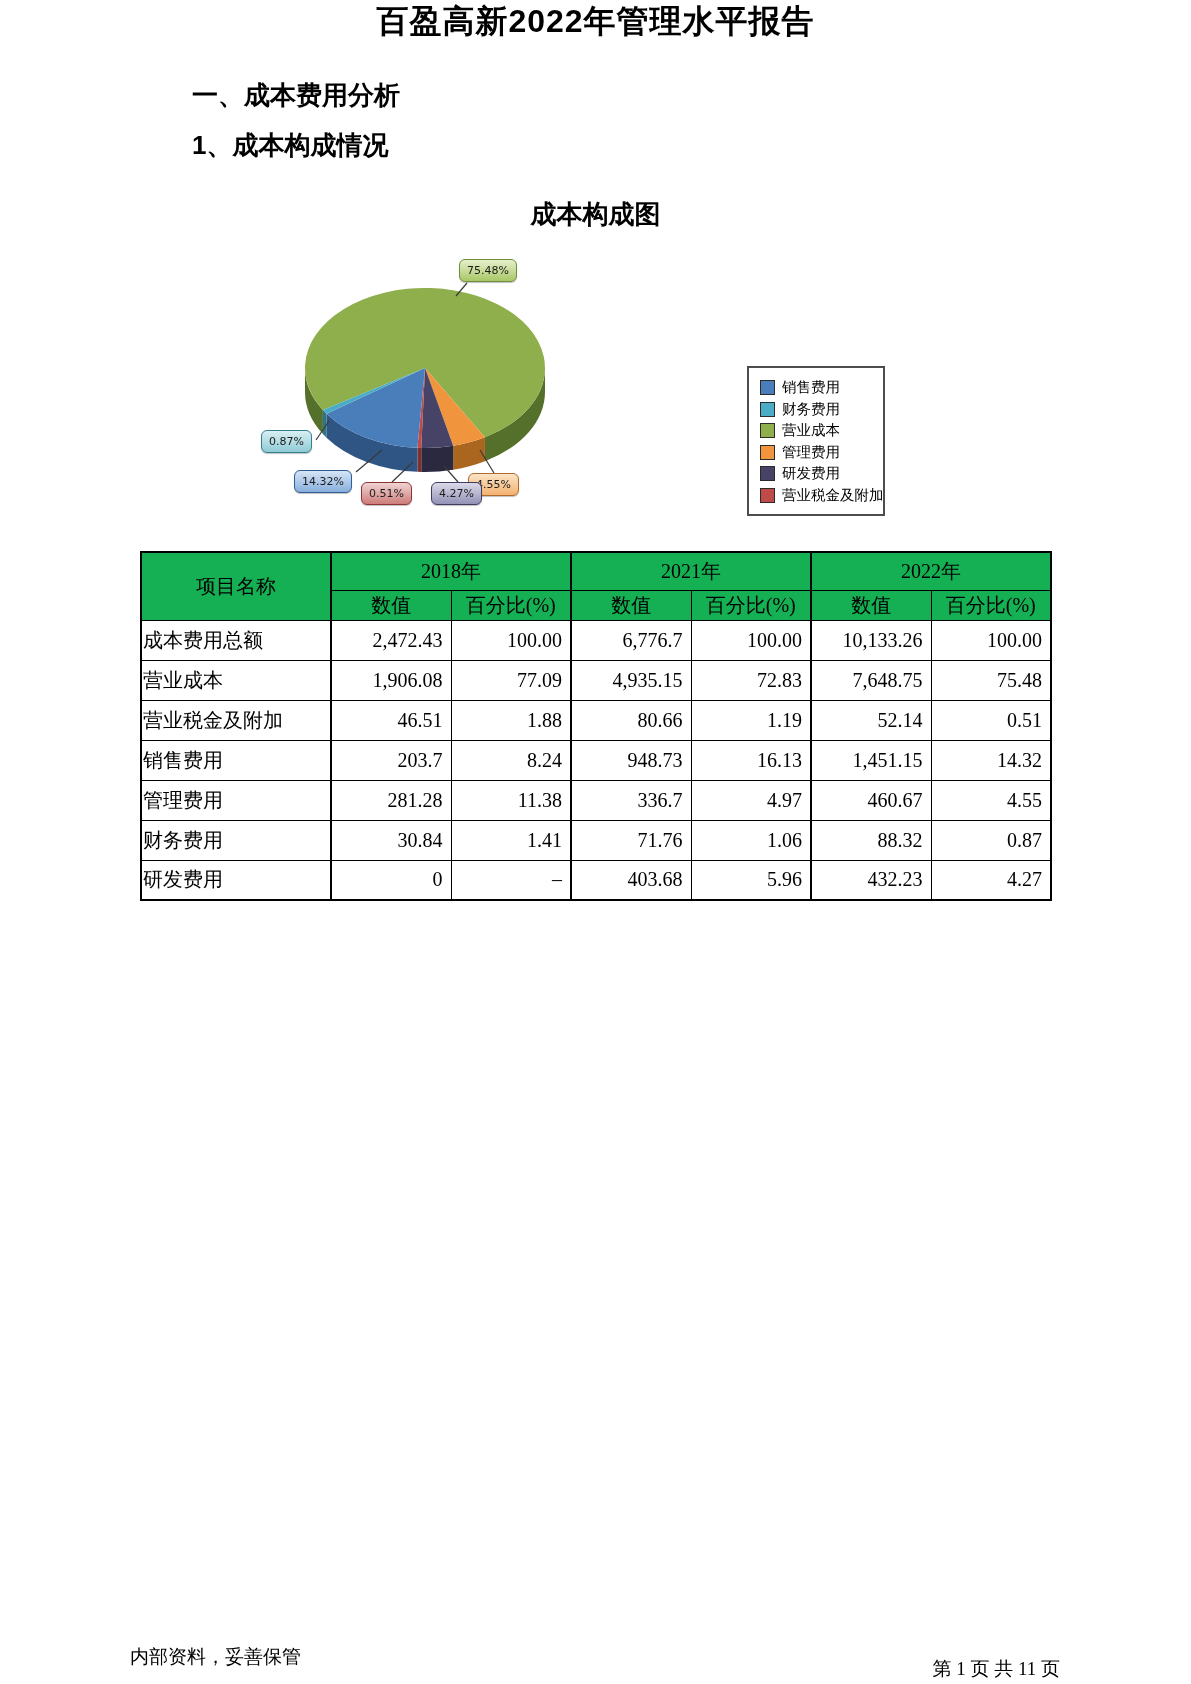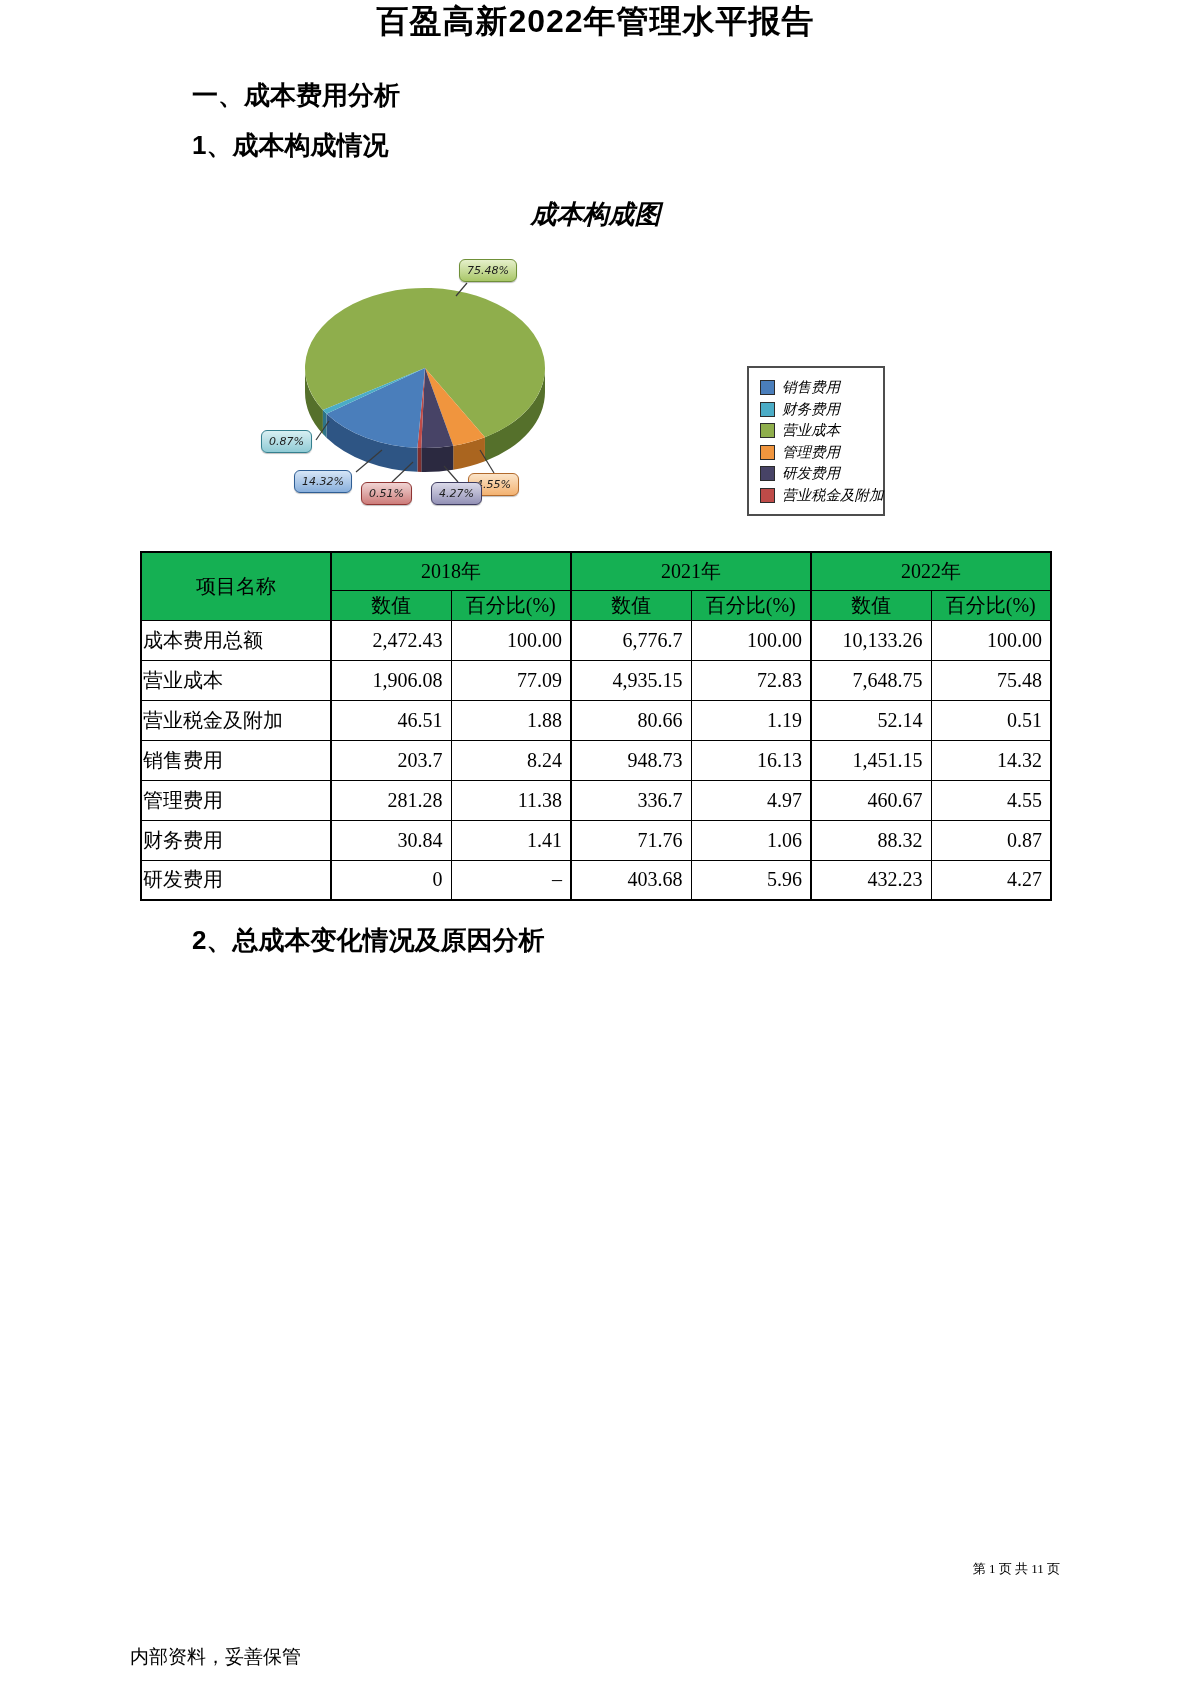--- a/index.html
+++ b/index.html
@@ -9,21 +9,21 @@
   .doc-title{margin:0;text-align:center;
         font-family:"Liberation Sans","DejaVu Sans",sans-serif;
         font-size:32px;font-weight:bold;letter-spacing:1px;}
   .h-sec{margin:34px 0 0 192px;font-family:"Liberation Sans","DejaVu Sans",sans-serif;
         font-size:26px;font-weight:bold;}
   .h-sub{margin:15px 0 0 192px;font-family:"Liberation Sans","DejaVu Sans",sans-serif;
         font-size:26px;font-weight:bold;}
   .para{margin:26px 130px 0 130px;font-size:22px;line-height:43px;
         text-align:justify;text-indent:64px;}
   
-  .chart-wrap{position:relative;width:1191px;height:350px;margin-top:26px;font-style:italic;}
+  .chart-wrap{position:relative;width:1191px;height:350px;margin-top:26px;}
   .chart-title{position:absolute;left:0;right:0;top:8px;text-align:center;
         font-family:"Liberation Sans","DejaVu Sans",sans-serif;font-size:26px;font-weight:bold;}
   #pie-svg{position:absolute;left:0;top:0;z-index:1;}
   .callout{position:absolute;z-index:2;border-radius:6px;border:1.5px solid #666;
         font-family:"DejaVu Sans","Liberation Sans",sans-serif;font-size:11px;color:#1c1c1c;
         padding:1px 7px;line-height:19px;white-space:nowrap;
         box-shadow:0 1px 1px rgba(0,0,0,0.25);}
   .legend{position:absolute;left:747px;top:177px;width:138px;box-sizing:border-box;
         border:2px solid #4d4d4d;background:#fff;padding:9px 4px 8px 11px;z-index:2;}
   .legend-item{display:flex;align-items:center;height:21.5px;}
@@ -38,21 +38,21 @@
   table.cost thead tr.yr{height:38px;}
   table.cost thead tr.sub{height:28px;}
   table.cost tbody tr{height:40px;}
   td.name{text-align:left;}
   td.num{text-align:right;padding-right:8px;}
   .grp{border-left:2px solid #000 !important;}
   th.corner{border-right:2px solid #000 !important;}
   .sec2{margin:22px 0 0 192px;font-family:"Liberation Sans","DejaVu Sans",sans-serif;
         font-size:26px;font-weight:bold;}
   .footer-left{position:absolute;left:130px;top:1644px;font-size:19px;}
-  .footer-right{position:absolute;right:131px;top:1560px;font-size:13px;}
+  .footer-right{position:absolute;right:131px;top:1656px;font-size:19px;}
 </style>
 </head>
 <body>
 
 <div class="page">
 
   <div class="doc-title">百盈高新2022年管理水平报告</div>
 
   <div class="h-sec">一、成本费用分析</div>
   <div class="h-sub">1、成本构成情况</div>
@@ -204,18 +204,17 @@
           <td class="num grp">0</td>
           <td class="num">–</td>
           <td class="num grp">403.68</td>
           <td class="num">5.96</td>
           <td class="num grp">432.23</td>
           <td class="num">4.27</td>
         </tr>
       </tbody>
   </table>
 
-  <div class="sec2">2、总成本变化情况及原因分析</div>
 
   <div class="footer-left">内部资料，妥善保管</div>
   <div class="footer-right">第 1 页  共 11 页</div>
 
 </div>
 
 </body></html>

